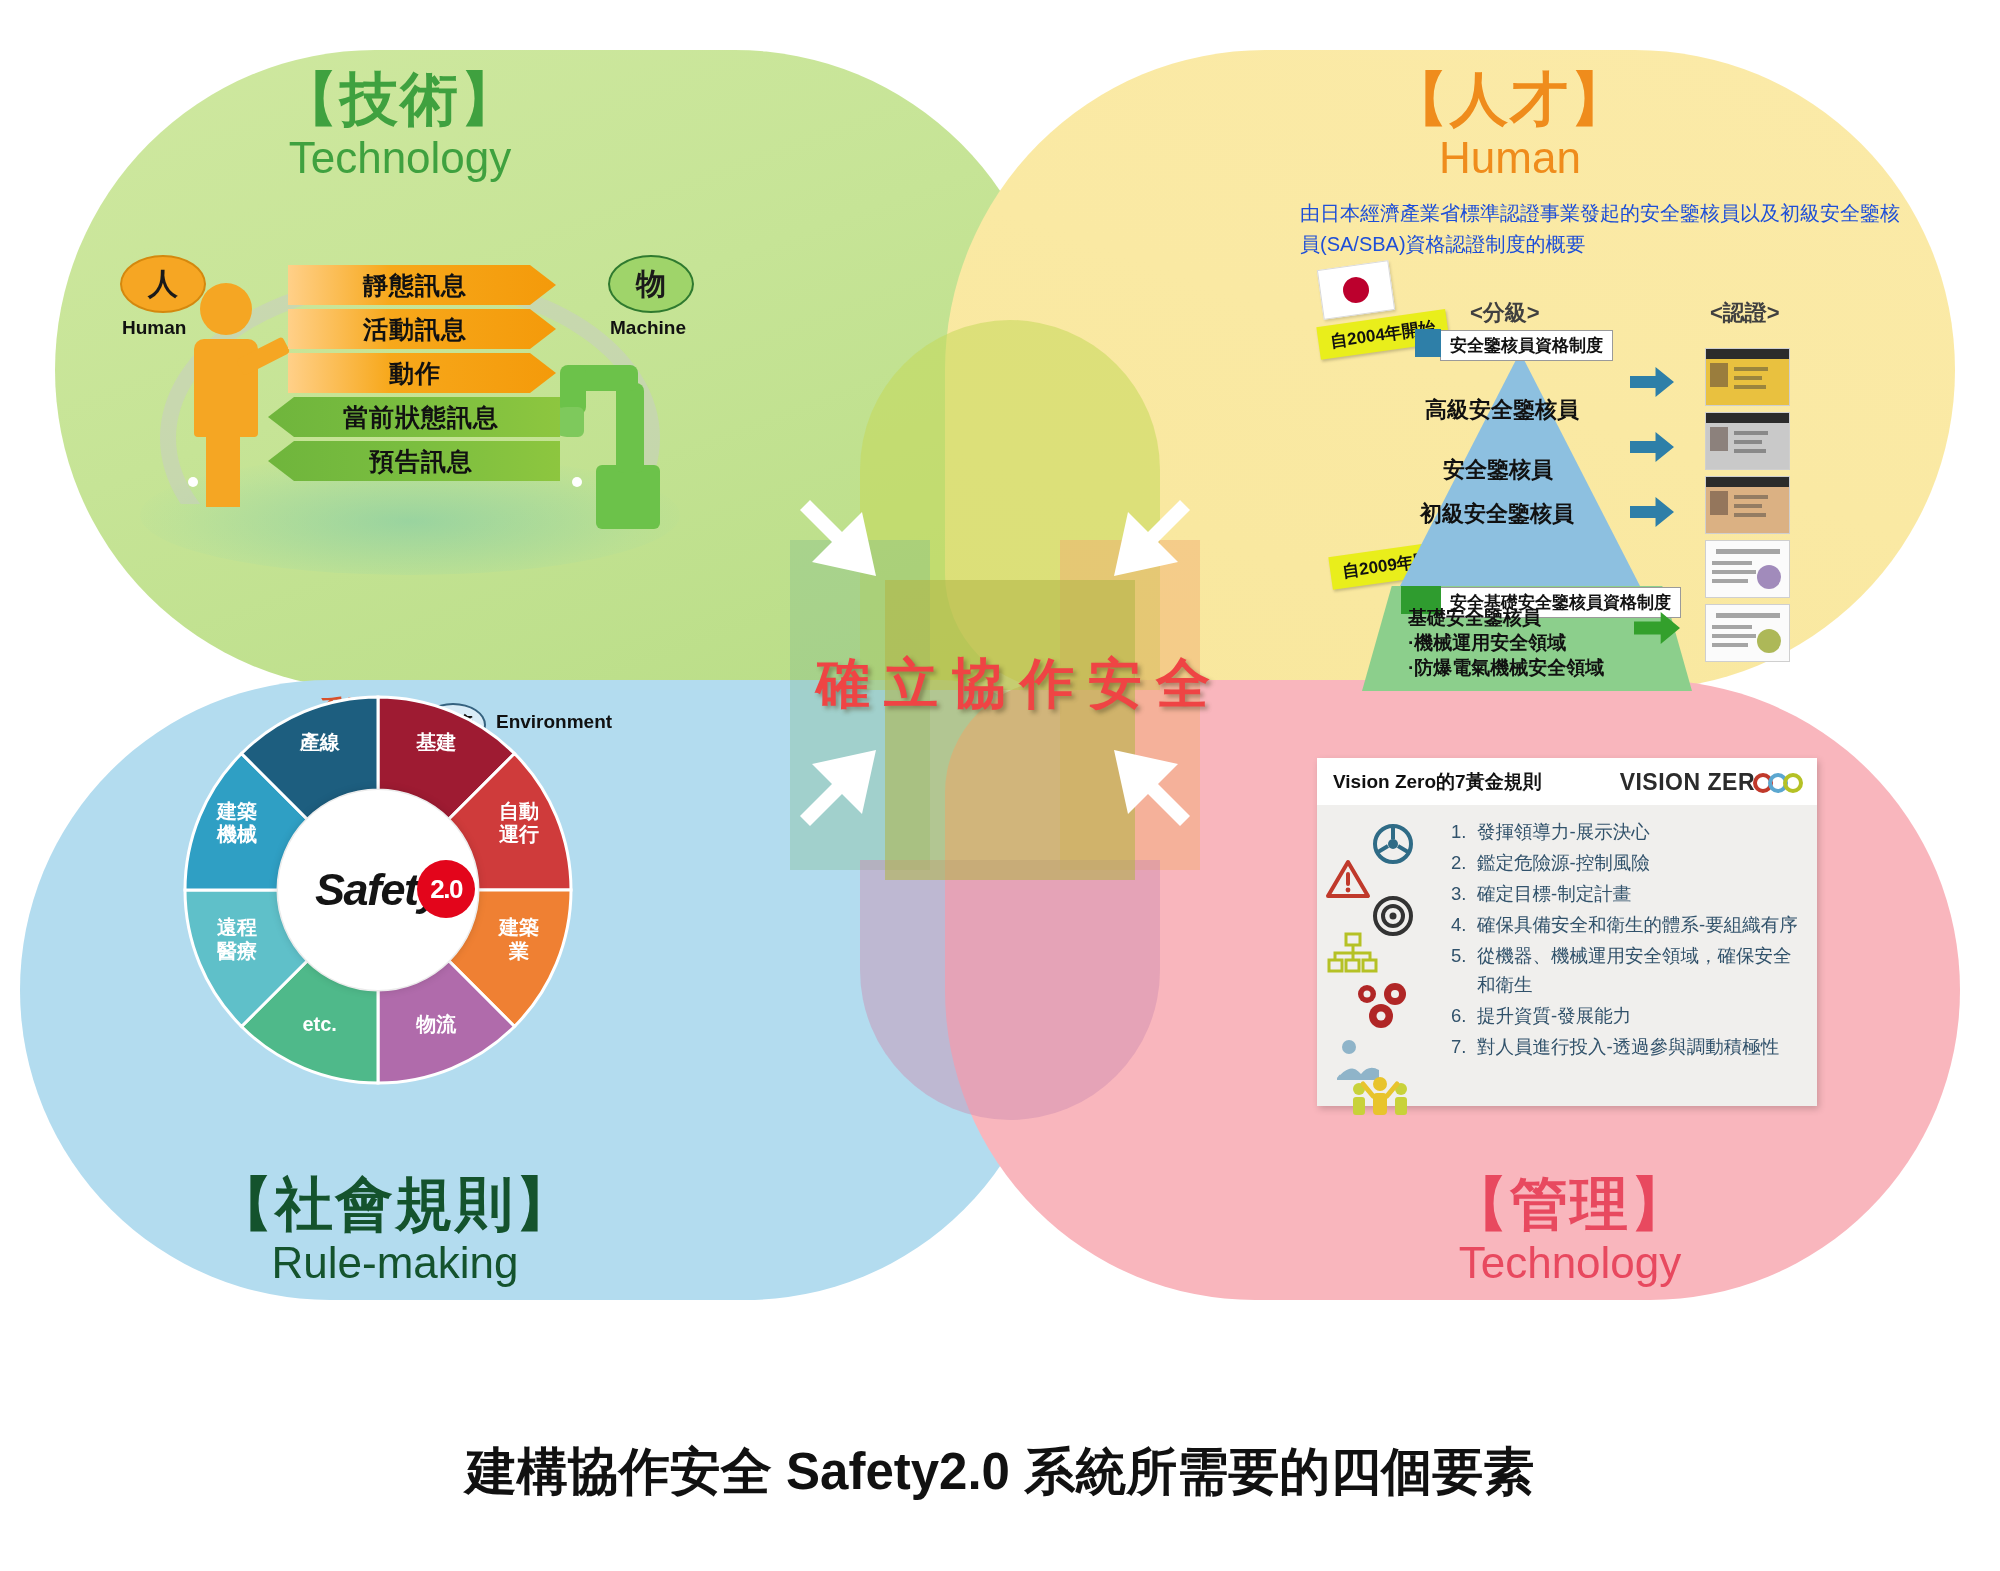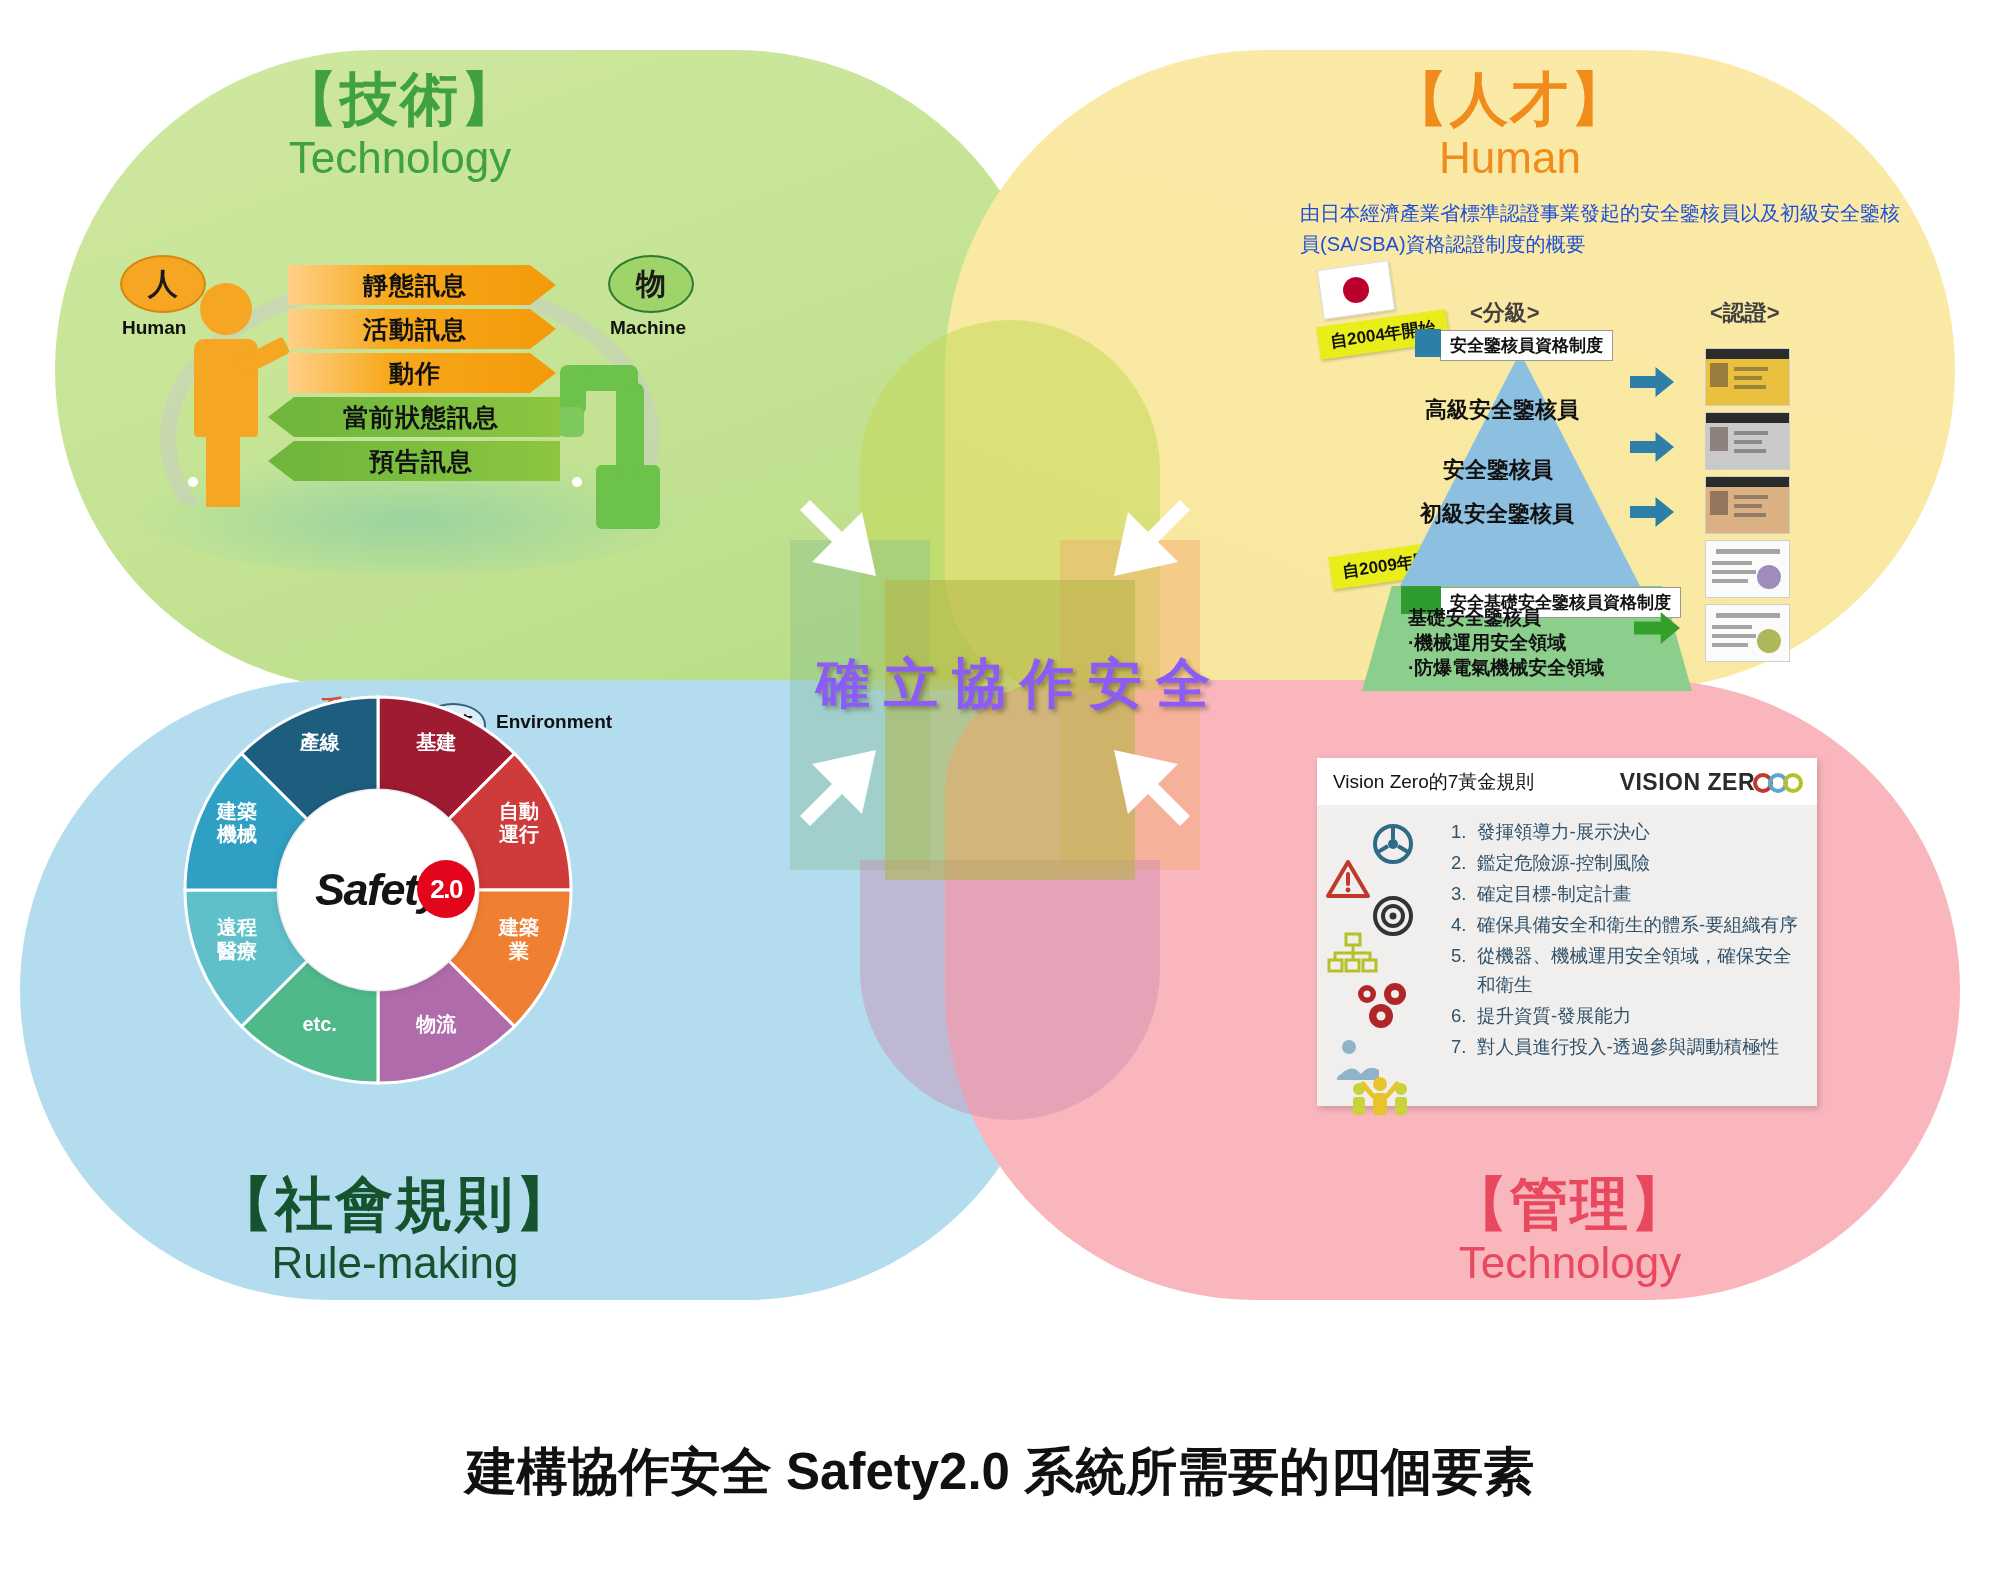--- a/index.html
+++ b/index.html
@@ -278,21 +278,21 @@
   #cert1 { top: 348px; background: #e9c13f; }
   #cert2 { top: 412px; background: #c9c9c9; }
   #cert3 { top: 476px; background: #dbb183; }
   #cert4 { top: 540px; background: #fbfbfb; }
   #cert5 { top: 604px; background: #fbfbfb; }
 
   
   #center-text {
     position: absolute; left: 740px; top: 648px; width: 560px;
     text-align: center;
-    font-size: 54px; font-weight: bold; color: #8b5cf6;
+    font-size: 54px; font-weight: bold; color: #ef4444;
     letter-spacing: 14px;
     text-shadow: 3px 3px 4px rgba(80,70,40,0.45);
     white-space: nowrap;
   }
   .big-arrow {
     position: absolute; width: 112px; height: 96px;
   }
   #arrow-tl { left: 800px; top: 490px; }
   #arrow-tr { left: 1078px; top: 490px; transform: scaleX(-1); }
   #arrow-bl { left: 800px; top: 740px; transform: scaleY(-1); }
@@ -324,21 +324,21 @@
 
   
   #vz-panel {
     position: absolute; left: 1317px; top: 758px; width: 500px; height: 348px;
     background: #f0efed; box-shadow: 2px 3px 7px rgba(0,0,0,0.18);
   }
   #vz-head {
     position: relative; height: 47px; background: #ffffff;
     display: flex; align-items: center; padding: 0 16px;
   }
-  #vz-head-title { font-size: 19px; font-weight: normal; color: #111; }
+  #vz-head-title { font-size: 19px; font-weight: bold; color: #111; }
   #vz-logo {
     position: absolute; right: 14px; top: 11px;
     display: flex; align-items: center;
     font-size: 23px; font-weight: bold; color: #2b2b2b; letter-spacing: 0.5px;
   }
   .vz-ring {
     width: 20px; height: 20px; border-radius: 50%;
     border: 4px solid #000; margin-left: -5px;
   }
   #vz-r1 { border-color: #c0392b; margin-left: -2px; }

